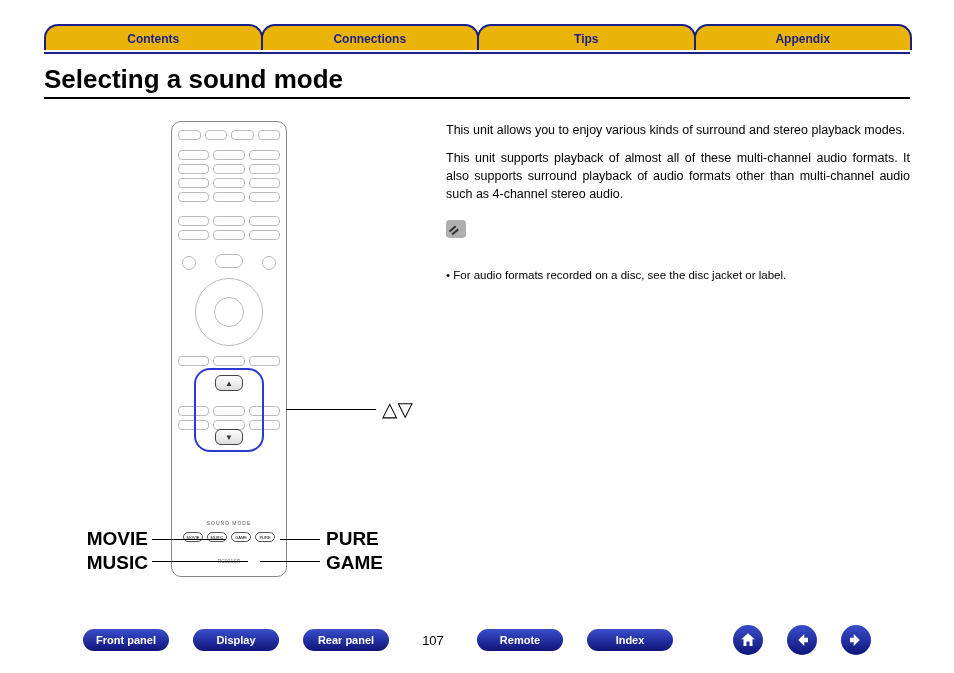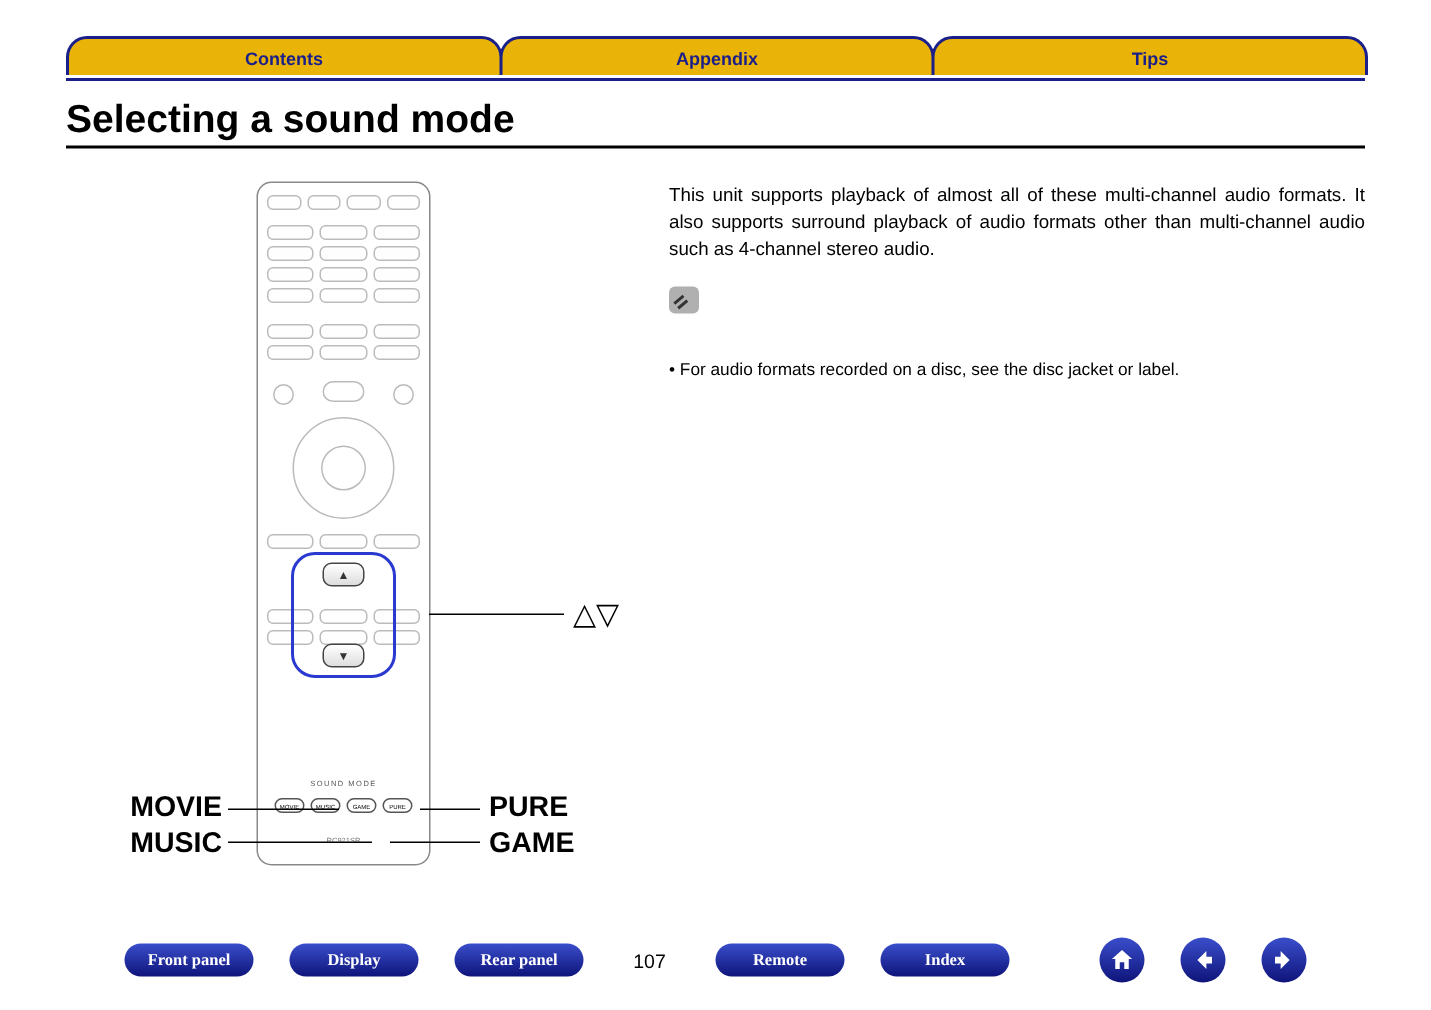--- a/index.html
+++ b/index.html
@@ -186,38 +186,38 @@
     position:absolute; bottom:18px; left:0; right:0;
     display:flex; align-items:center; justify-content:center;
     gap:24px; padding:0 44px;
   }
   .pill {
     background:linear-gradient(#3a4ecb,#0e147a);
     color:#fff; font-size:11px; font-weight:bold;
     width:86px; height:22px; border-radius:11px;
     display:flex; align-items:center; justify-content:center;
     cursor:pointer;
-    font-family:Liberation Serif, serif;
   }
   .page-num { font-size:13px; width:40px; text-align:center; }
   .circ {
     width:30px; height:30px; border-radius:50%;
     background:linear-gradient(#3a4ecb,#0e147a);
     display:flex; align-items:center; justify-content:center;
     cursor:pointer;
   }
   .circ svg { width:18px; height:18px; fill:#fff; }
 </style>
 </head>
 <body>
 
 <div class="tabs">
   <div class="tab">Contents</div>
+  <div class="tab">Connections</div>
+  <div class="tab">Tips</div>
   <div class="tab">Appendix</div>
-  <div class="tab">Tips</div>
 </div>
 <div class="rule"></div>
 
 <h1>Selecting a sound mode</h1>
 <div class="underline"></div>
 
 <div class="main">
 
   <div class="remote-col">
     <div class="remote-wrap">
@@ -317,20 +317,21 @@
         <div>MUSIC</div>
       </div>
       <div class="labels-right" style="top:406px; left:282px;">
         <div>PURE</div>
         <div>GAME</div>
       </div>
     </div>
   </div>
 
   <div class="text-col">
+    <p>This unit allows you to enjoy various kinds of surround and stereo playback modes.</p>
     <p>This unit supports playback of almost all of these multi-channel audio formats. It also supports surround playback of audio formats other than multi-channel audio such as 4-channel stereo audio.</p>
     <div class="note-icon"></div>
     <div class="bullet">• <span>For audio formats recorded on a disc, see the disc jacket or label.</span></div>
   </div>
 </div>
 
 <div class="bottom">
   <div class="pill">Front panel</div>
   <div class="pill">Display</div>
   <div class="pill">Rear panel</div>

